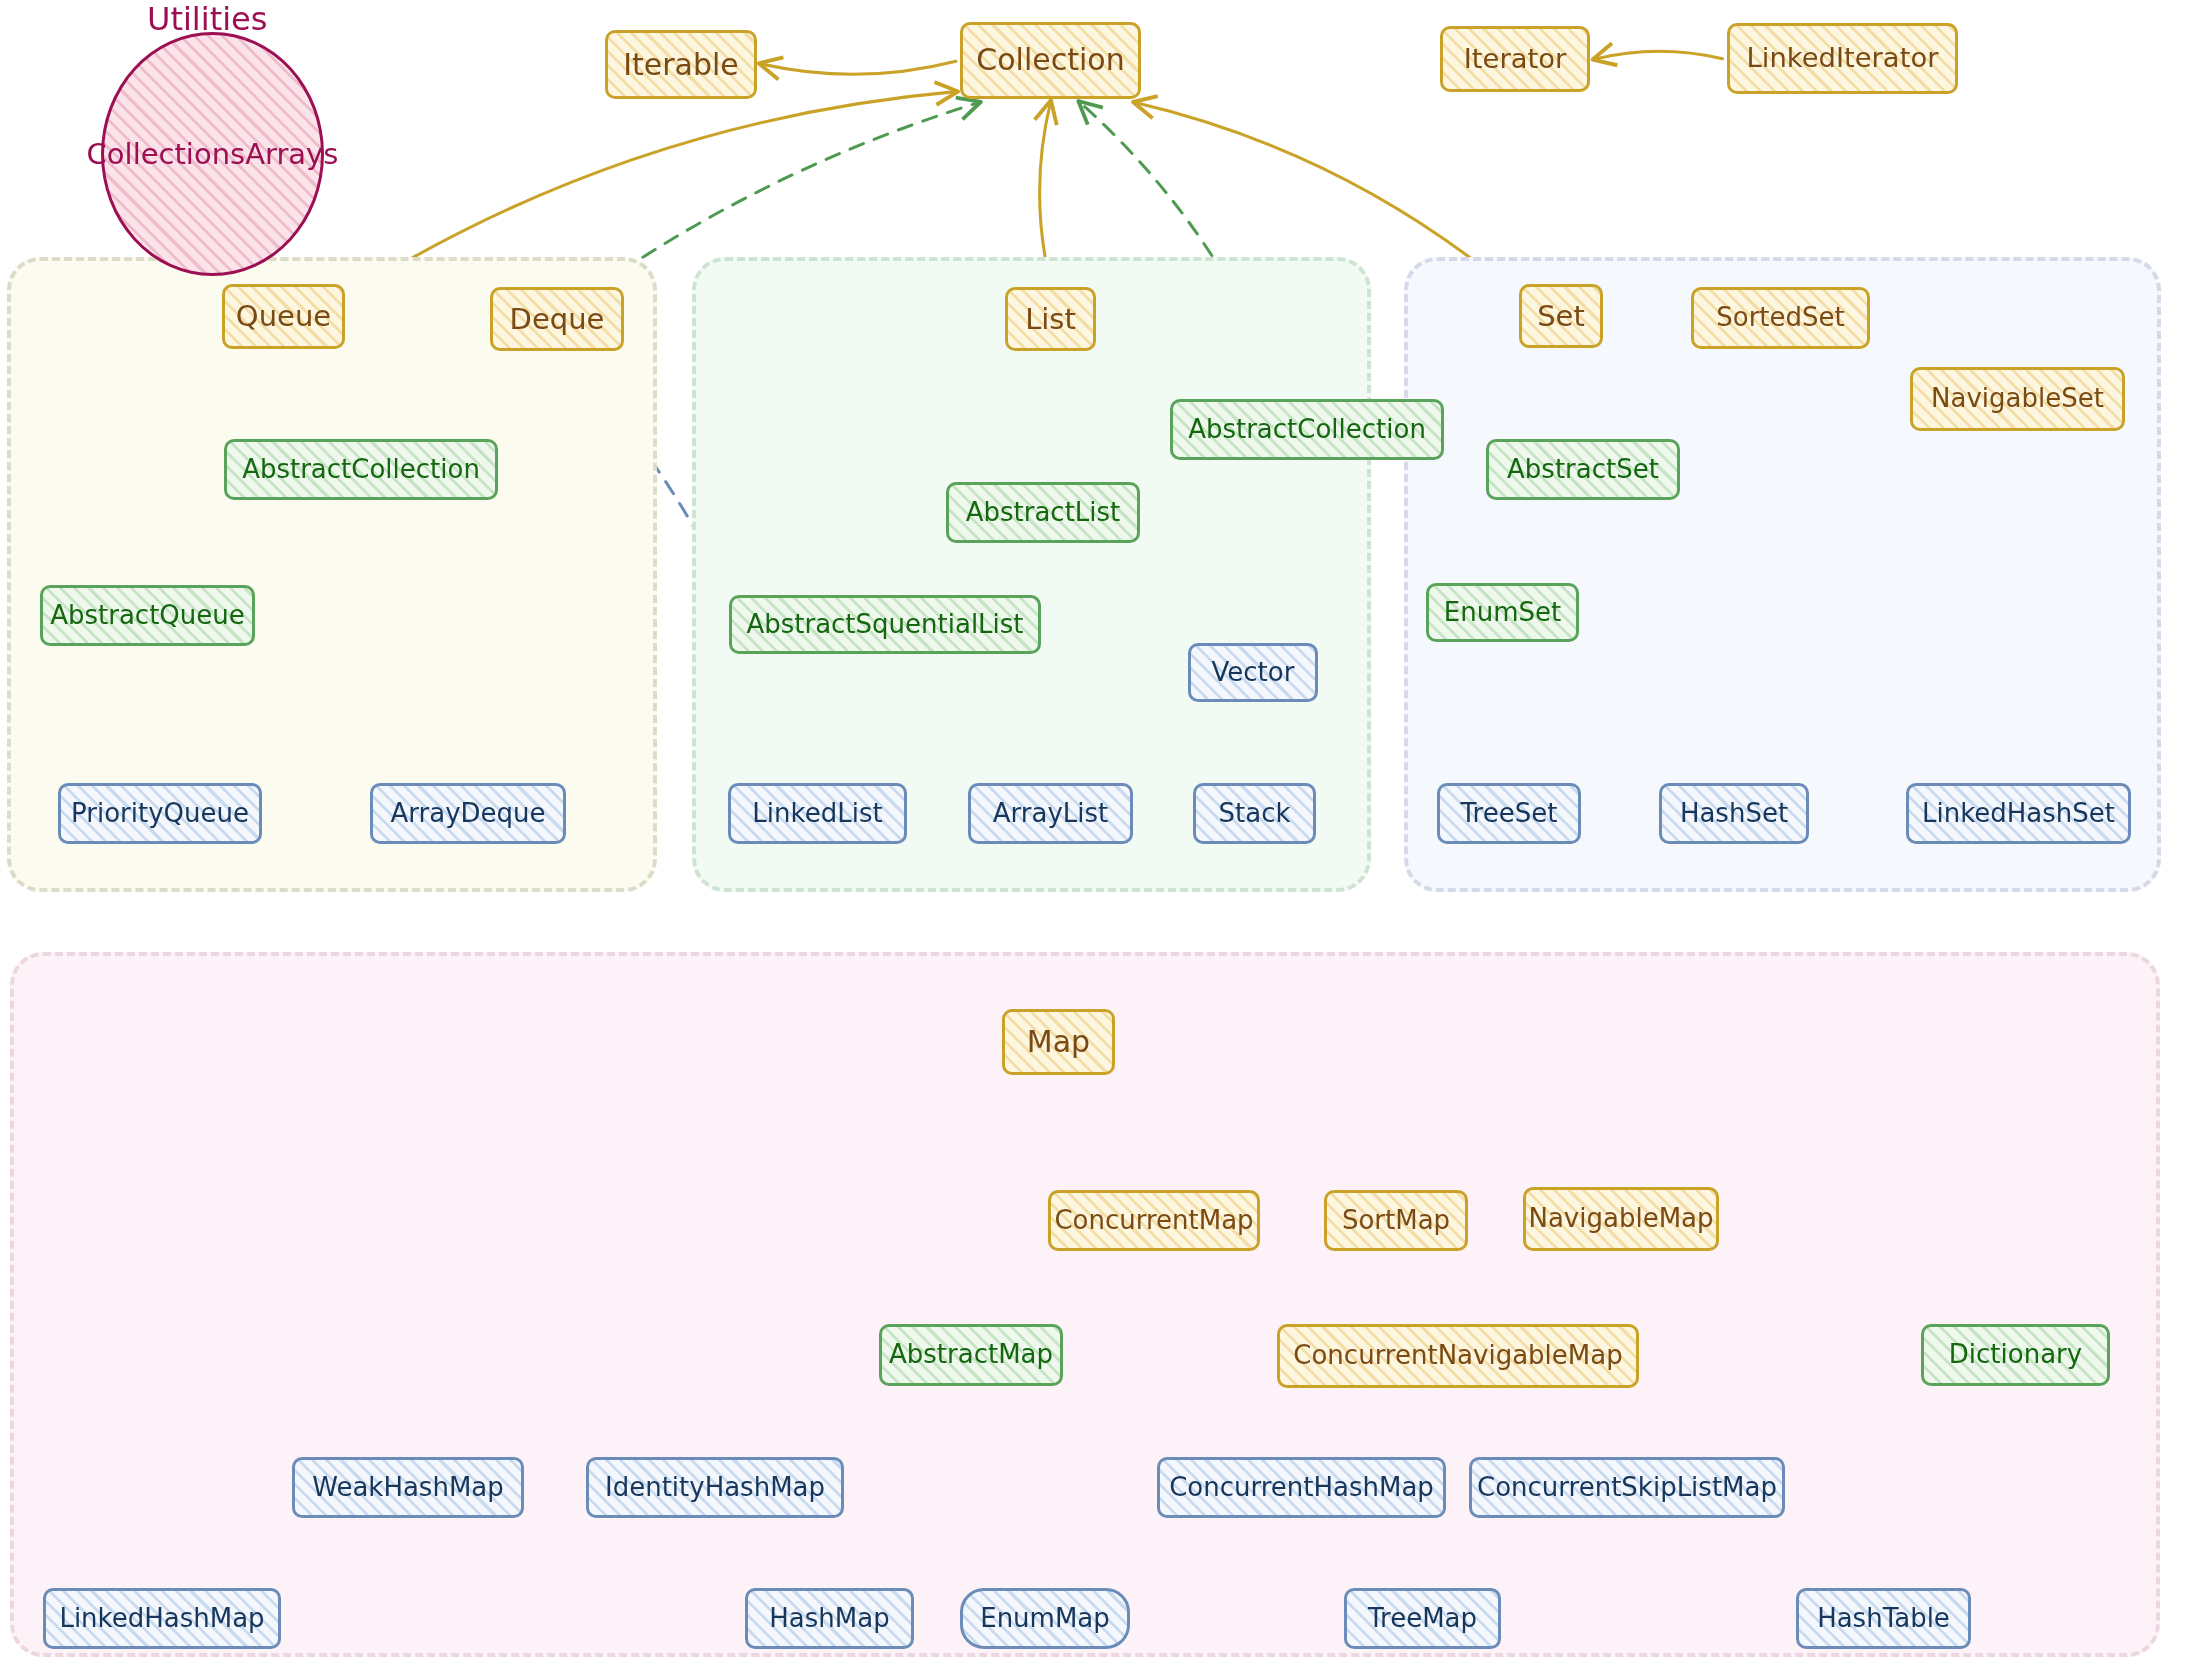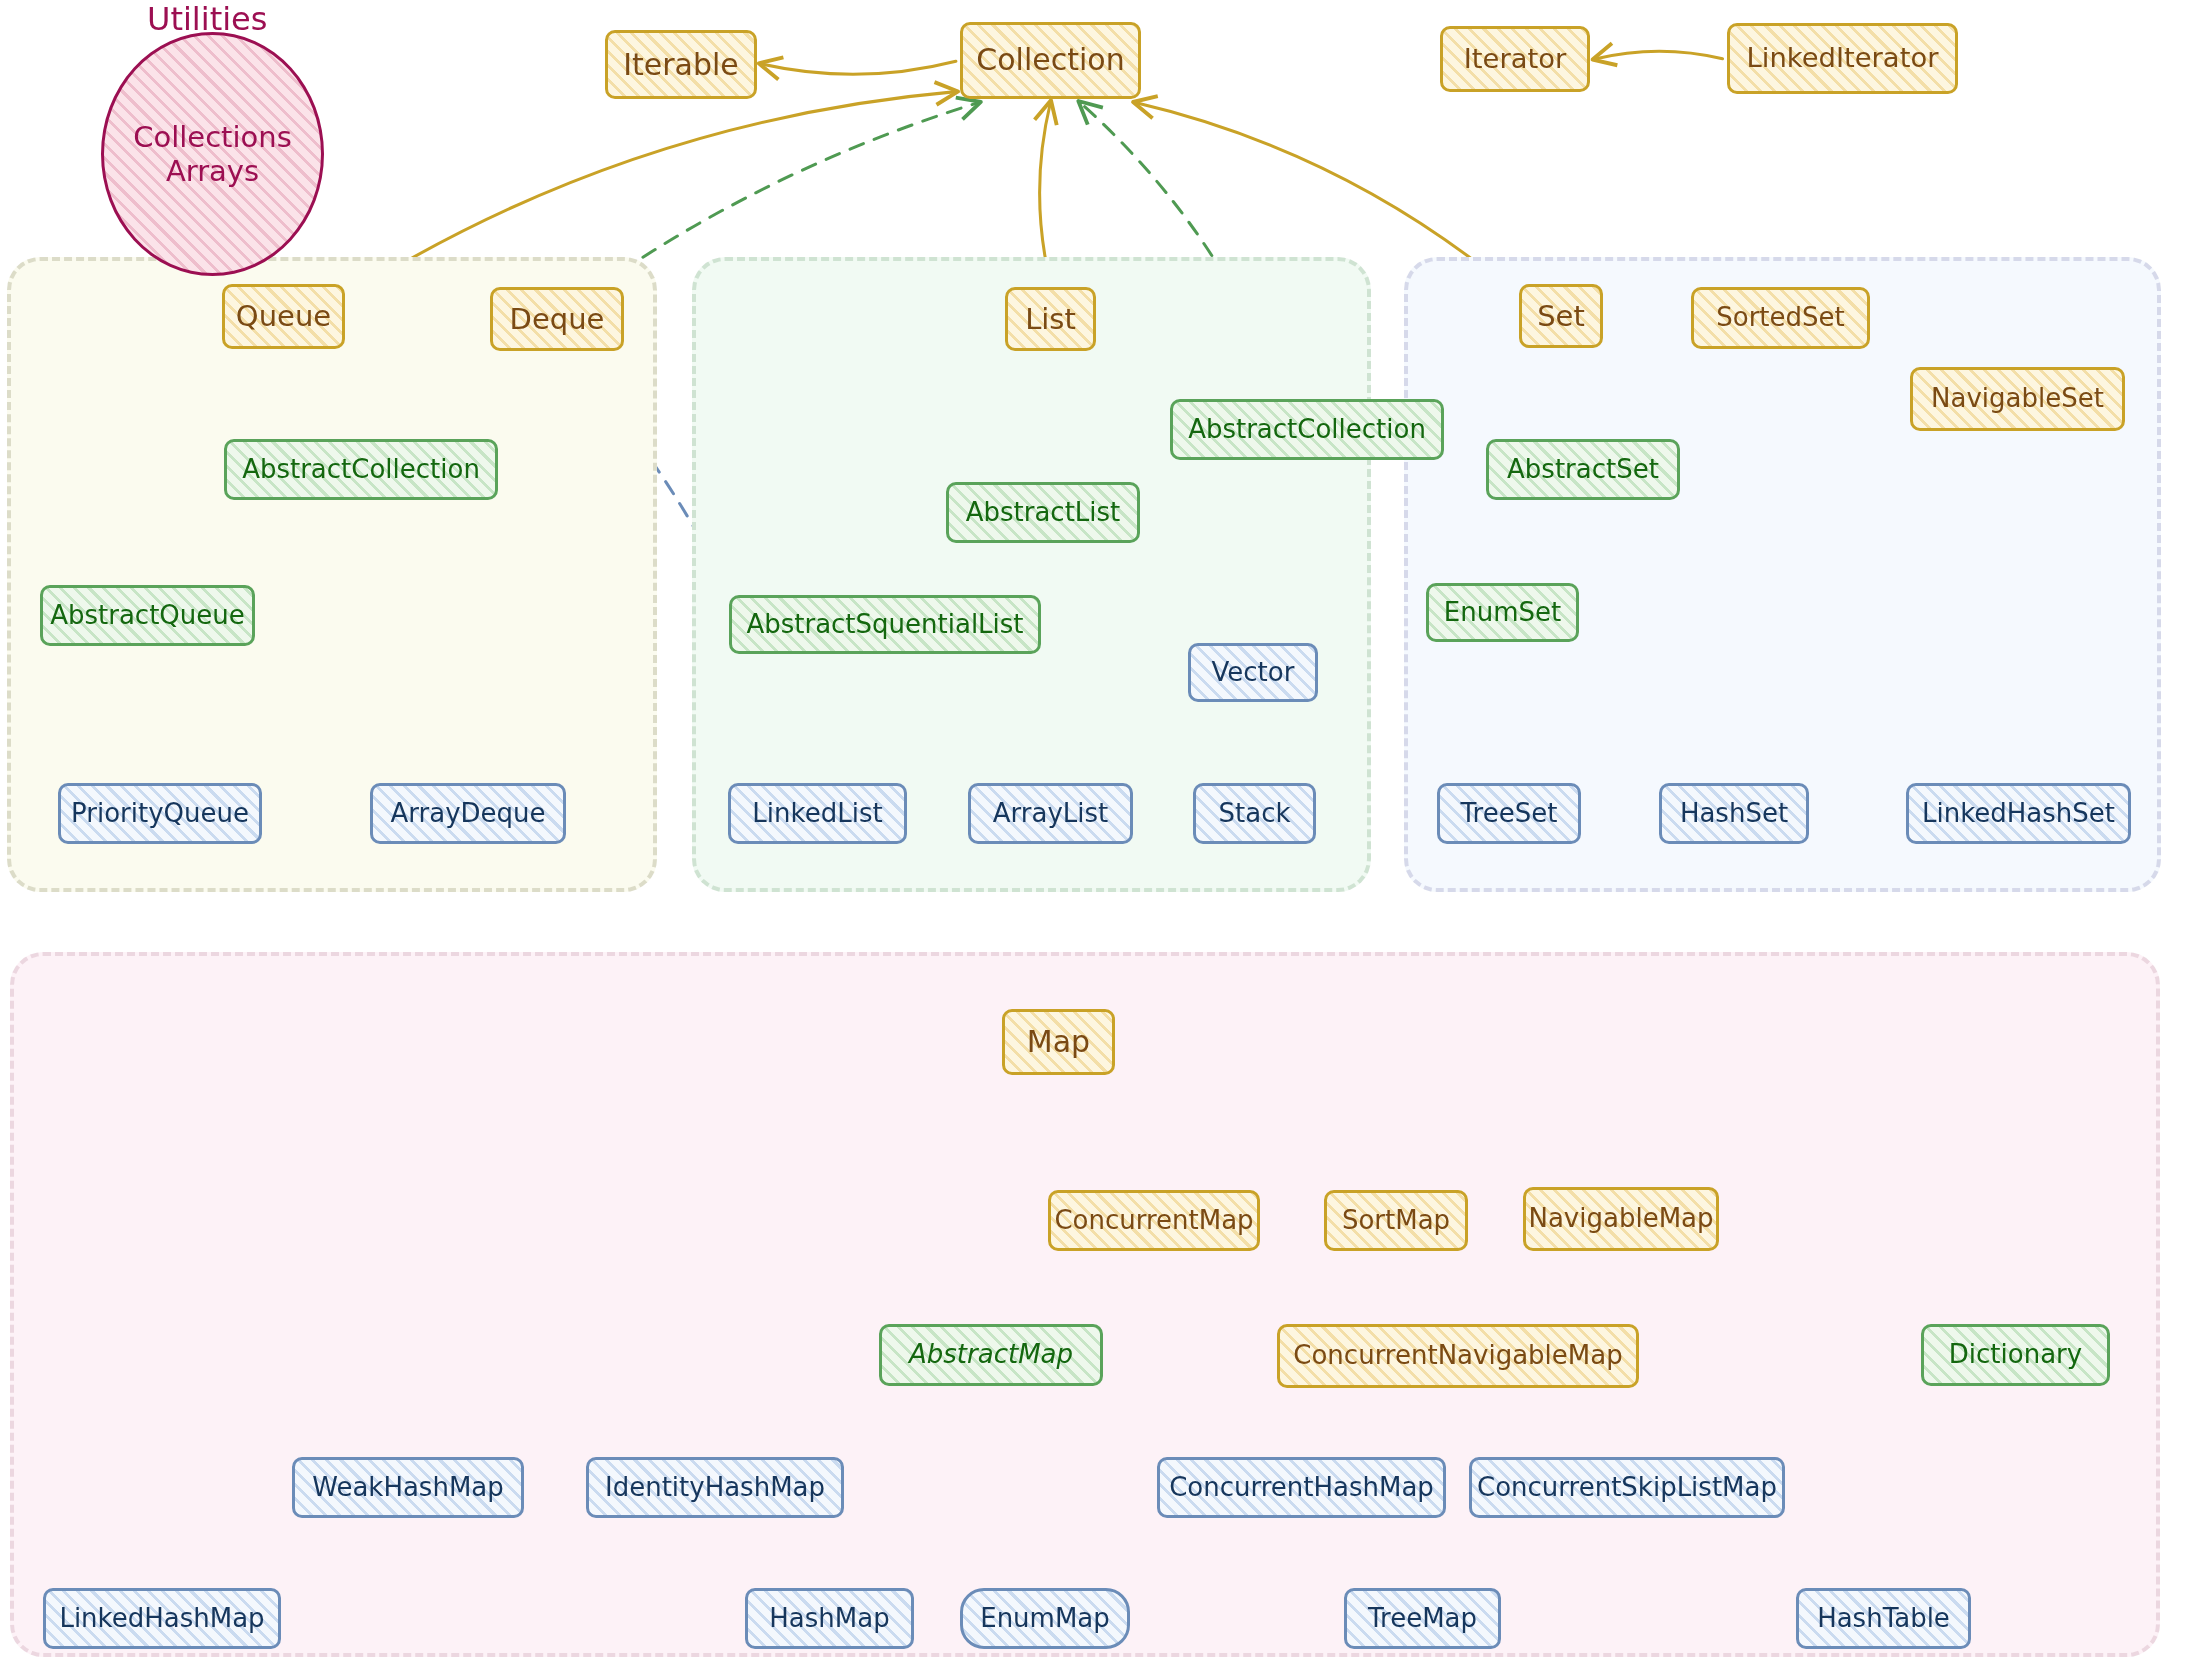--- a/index.html
+++ b/index.html
@@ -34,21 +34,21 @@
   .panel-queue{border-color:#dcdcc8;background:#fbfbef;}
   .panel-list{border-color:#cfe3d2;background:#f1faf3;}
   .panel-set{border-color:#d6d9ea;background:#f5f9fe;}
   .panel-map{border-color:#ecd7e0;background:#fdf2f7;}
 
   
   .bubble{position:absolute;border-radius:50%;border:3.6px solid #9c0f52;z-index:6;
     background:
       repeating-linear-gradient(45deg, rgba(214,120,150,.35) 0 2.9px, rgba(255,255,255,0) 2.9px 10px),
       #fbe3e9;
-    display:flex;flex-direction:column;align-items:center;justify-content:center;color:#9c0f52;}
+    display:flex;align-items:center;justify-content:center;color:#9c0f52;}
   .bubble-label{position:absolute;color:#9c0f52;z-index:7;white-space:nowrap;}
 </style>
 </head>
 <body>
 
 <div id="stage">
 
   <div class="panel panel-queue" style="left:7.2px;  top:257px;  width:650px;  height:635px;"></div>
   <div class="panel panel-list" style="left:692px; top:257px;  width:679px;  height:635px;"></div>
   <div class="panel panel-set" style="left:1404px;top:257px;  width:757px; height:635px;"></div>
@@ -218,21 +218,21 @@
       </div>
       <div class="node iface" style="left: 1324px; top: 1190px; width: 144px; height: 61px;">
         <span style="font-size: 26px;">SortMap</span>
       </div>
       <div class="node iface" style="left: 1523px; top: 1187px; width: 196px; height: 64px;">
         <span style="font-size: 26px;">NavigableMap</span>
       </div>
       <div class="node iface" style="left: 1277px; top: 1324px; width: 362px; height: 64px;">
         <span style="font-size: 26px;">ConcurrentNavigableMap</span>
       </div>
-      <div class="node abs" style="left: 879px; top: 1324px; width: 224px; height: 62px; font-style: italic;">
+      <div class="node abs" style="left: 879px; top: 1324px; width: 184px; height: 62px;">
         <span style="font-size: 26px;">AbstractMap</span>
       </div>
       <div class="node abs" style="left: 1921px; top: 1324px; width: 189px; height: 62px;">
         <span style="font-size: 26px;">Dictionary</span>
       </div>
       <div class="node cls" style="left: 292px; top: 1457px; width: 232px; height: 61px;">
         <span style="font-size: 26px;">WeakHashMap</span>
       </div>
       <div class="node cls" style="left: 586px; top: 1457px; width: 258px; height: 61px;">
         <span style="font-size: 26px;">IdentityHashMap</span>

